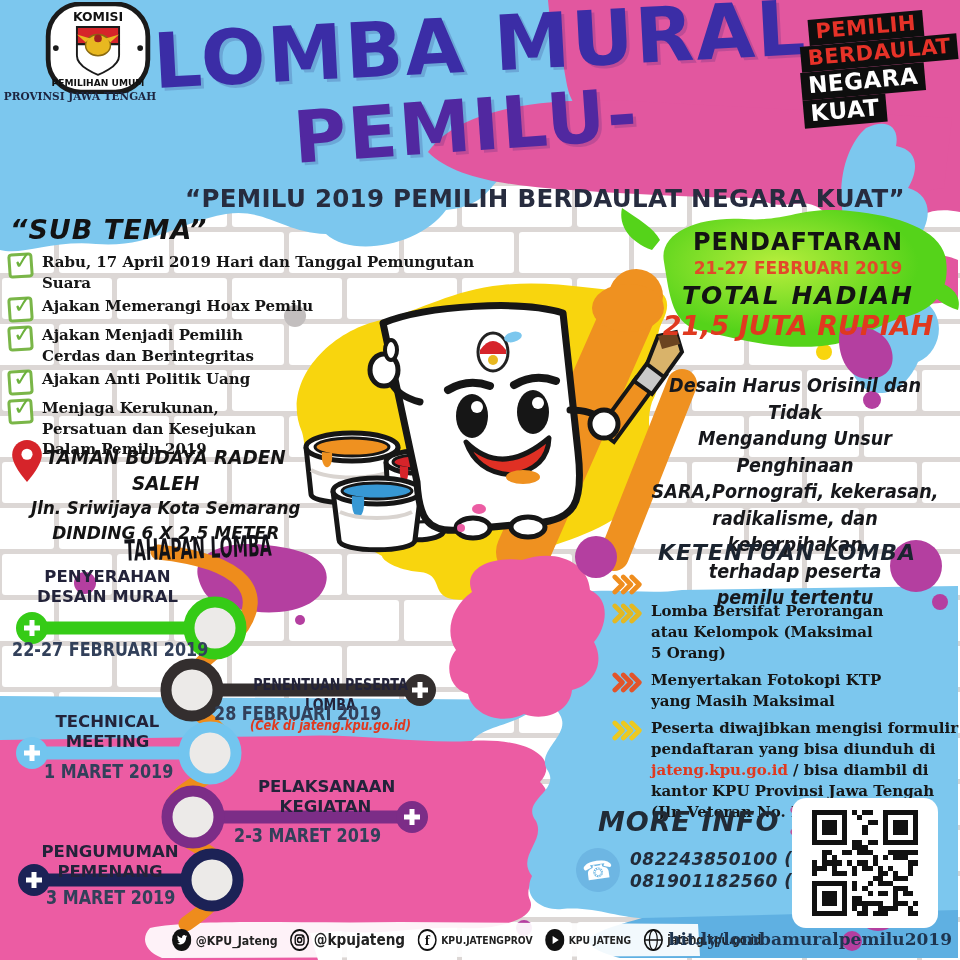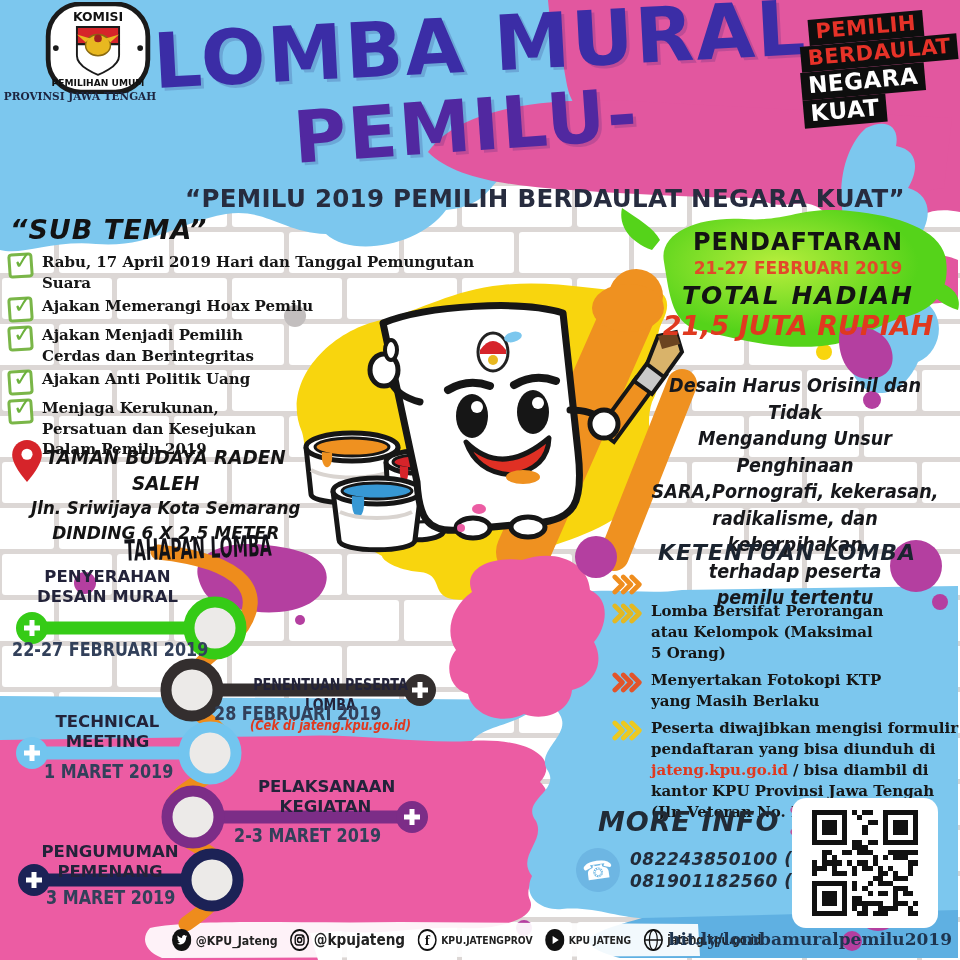--- a/index.html
+++ b/index.html
@@ -435,21 +435,21 @@
     </div>
     <div class="rule">
       <svg width="32" height="21" viewBox="0 0 34 22">
         <g stroke="#e2542a" stroke-width="5" fill="none" stroke-linecap="round" stroke-linejoin="round">
           <path d="M3,3 L11,11 L3,19"></path>
             <path d="M12,3 L20,11 L12,19"></path>
             <path d="M21,3 L29,11 L21,19"></path>
         </g>
       </svg>
       <p>Menyertakan Fotokopi KTP
-yang Masih Berlaku</p>
+yang Masih Maksimal</p>
     </div>
     <div class="rule">
       <svg width="32" height="21" viewBox="0 0 34 22">
         <g stroke="#ecc91f" stroke-width="5" fill="none" stroke-linecap="round" stroke-linejoin="round">
           <path d="M3,3 L11,11 L3,19"></path>
             <path d="M12,3 L20,11 L12,19"></path>
             <path d="M21,3 L29,11 L21,19"></path>
         </g>
       </svg>
       <p><span>Peserta diwajibkan mengisi formulir

